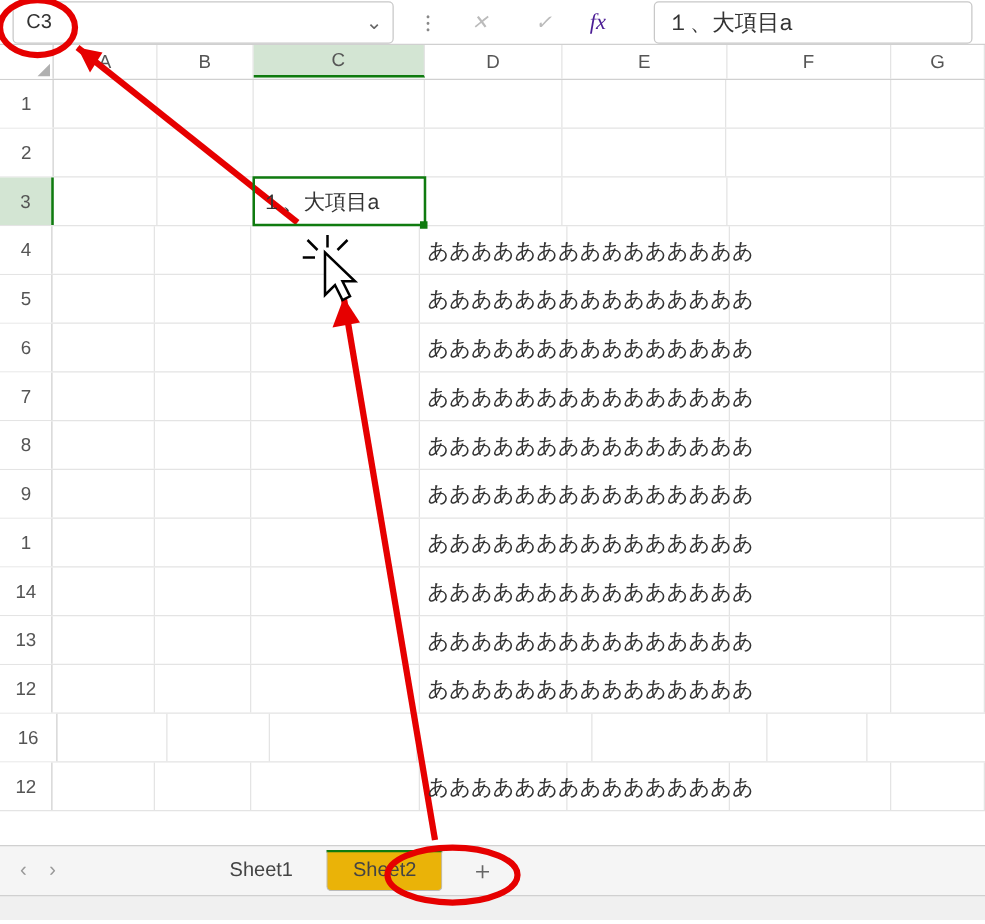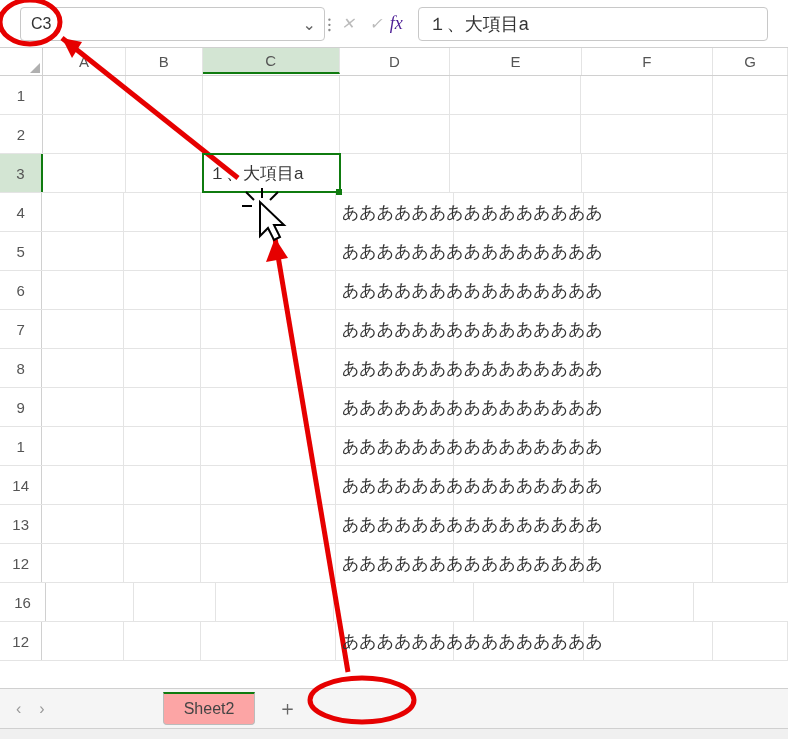--- a/index.html
+++ b/index.html
@@ -11,25 +11,25 @@
     height: 739px;
     overflow: hidden;
     position: relative;
     color: #333;
   }
 
   
   .formula-bar {
     display: flex;
     align-items: center;
-    height: 48px;
+    height: 36px;
     border-bottom: 1px solid #d0d0d0;
     background: #fff;
-    padding: 4px 20px;
-    gap: 0;
+    padding: 4px 10px;
+    gap: 23px;
   }
   .name-box {
     width: 305px;
     height: 34px;
     border: 1px solid #c8c8c8;
     border-radius: 4px;
     display: flex;
     align-items: center;
     padding: 0 10px;
     font-size: 16px;
@@ -193,21 +193,21 @@
   }
   .sheet-tab {
     padding: 6px 20px;
     font-size: 16px;
     border: 1px solid transparent;
     border-radius: 0 0 4px 4px;
     color: #444;
     position: relative;
   }
   .sheet-tab.active {
-    background: #fca5a5;
+    background: #eab308;
     border: 1px solid #bbb;
     border-top: 2px solid #0f7b0f;
   }
   .add-sheet {
     color: #666;
     font-size: 20px;
     padding: 0 16px;
   }
 
   .bottom-bar {
@@ -428,20 +428,21 @@
         <div class="cell wF"></div>
         <div class="cell wG"></div>
       </div>
     </div>
 </div>
 
 <div class="sheet-bar">
   <span class="nav-arrow">‹</span>
   <span class="nav-arrow">›</span>
   <div style="width:100px"></div>
+  <div class="sheet-tab">Sheet1</div>
   <div class="sheet-tab active">Sheet2</div>
   <div class="add-sheet">＋</div>
 </div>
 
 <div class="bottom-bar"></div>
 
 <svg class="anno" width="788" height="739">
 
   <ellipse cx="30" cy="22" rx="30" ry="22"></ellipse>
 

